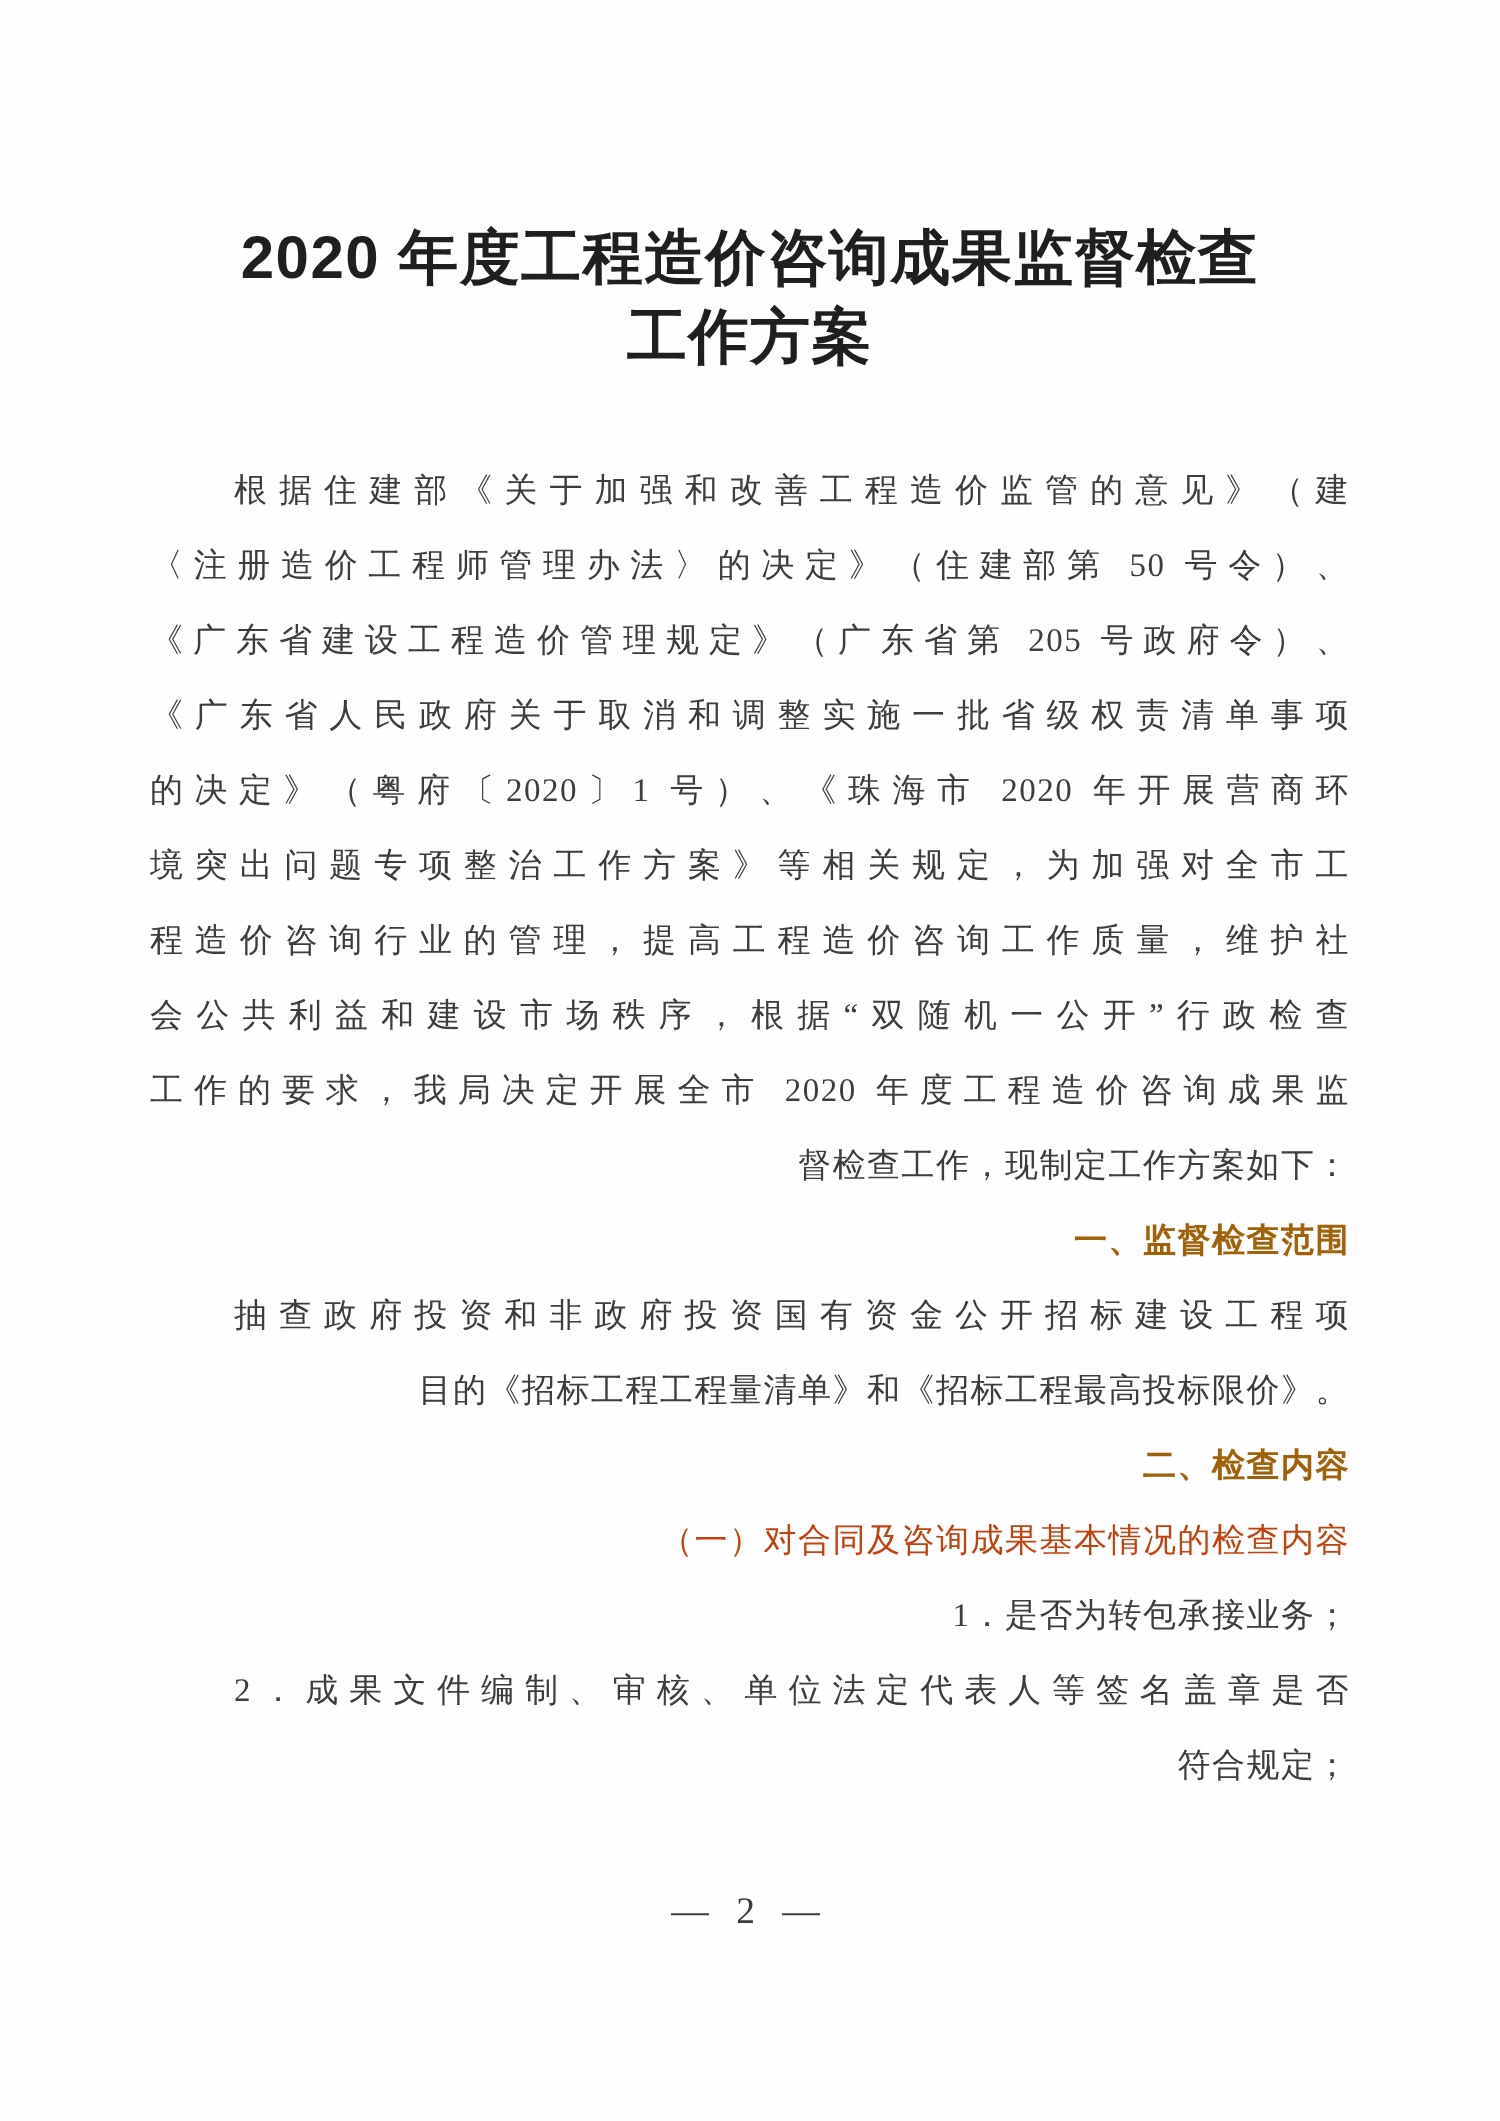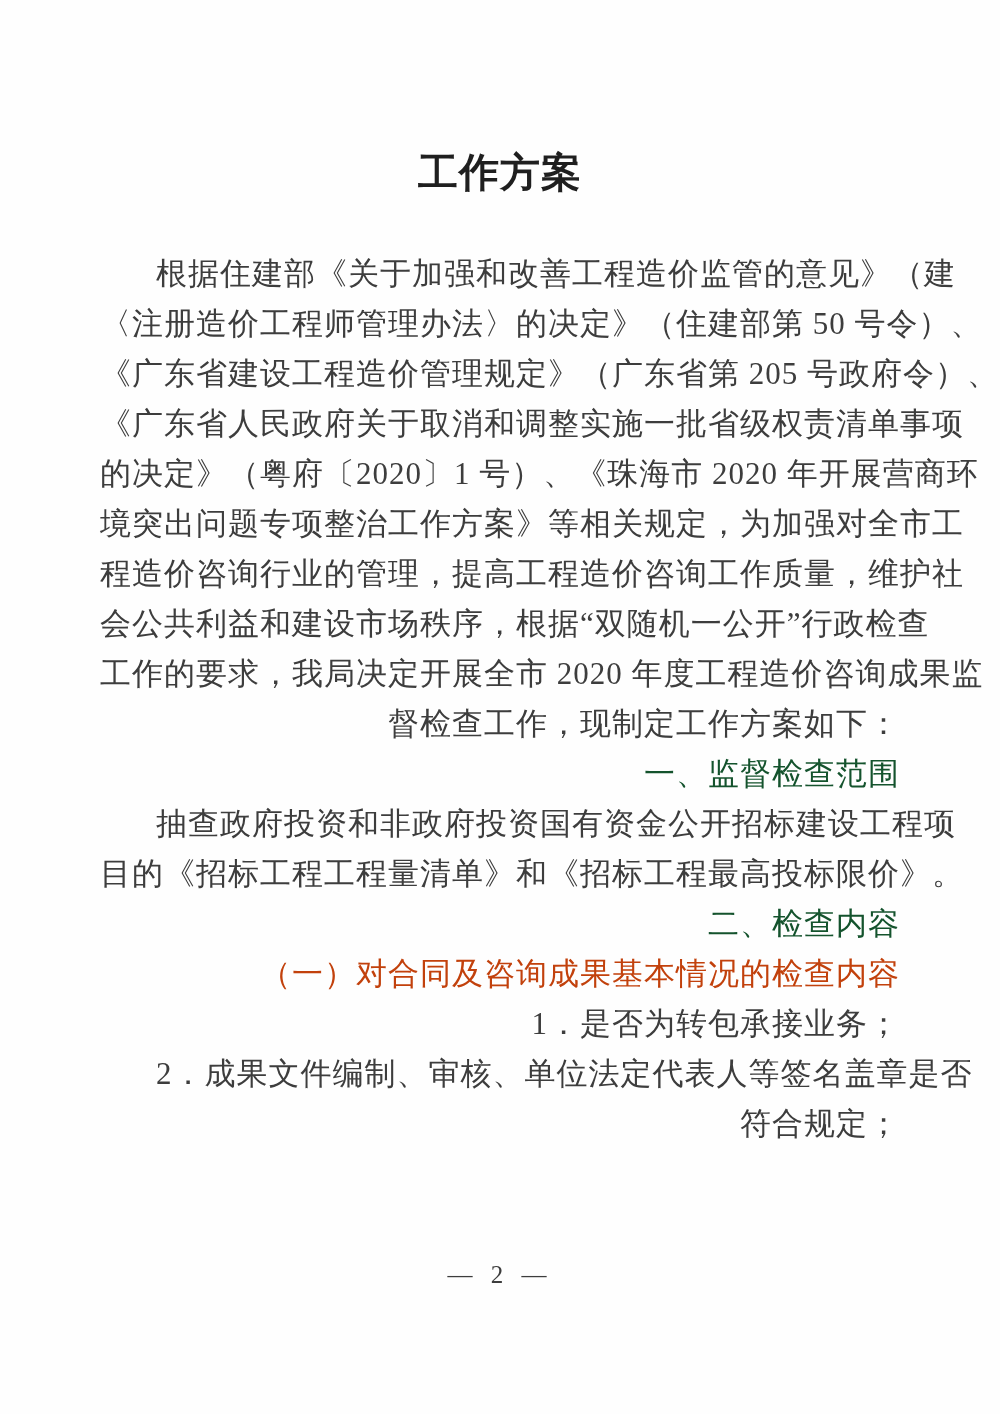--- a/index.html
+++ b/index.html
@@ -19,39 +19,39 @@
     font-family: "Liberation Sans", sans-serif;
     font-weight: bold;
     font-size: 40px;
     line-height: 53px;
     letter-spacing: 1px;
     color: #1f1f1f;
   }
   .doc-title .title-line { display: block; }
   .doc-body {
     margin: 50px 100px 0 100px; 
-    font-size: 31px;
+    font-size: 22px;
     color: #3d3d3d;
   }
   .line {
     height: 50px;
     line-height: 50px;
     white-space: nowrap;
     letter-spacing: 1px;
     text-align: right;
   }
   .just {
     text-align: justify;
     text-align-last: justify;
   }
   .indent { text-indent: 56px; }
   .heading {
     font-family: "Liberation Sans", sans-serif;
-    font-weight: normal;
-    color: #14532d;
+    font-weight: bold;
+    color: #a16207;
     text-indent: 56px;
   }
   .subheading {
     color: #c2410c;
     text-indent: 56px;
   }
   .page-number {
     position: absolute;
     left: 0;
     right: 0;
@@ -63,20 +63,21 @@
     letter-spacing: 6px;
     color: #3d3d3d;
   }
 </style>
 </head>
 <body>
 
 <div class="page">
 
   <h1 class="doc-title">
+    <span class="title-line">2020 年度工程造价咨询成果监督检查</span>
     <span class="title-line">工作方案</span>
   </h1>
 
   <div class="doc-body">
 
     <div class="line indent just">根据住建部《关于加强和改善工程造价监管的意见》（建</div>
     <div class="line just">〈注册造价工程师管理办法〉的决定》（住建部第 50 号令）、</div>
     <div class="line just">《广东省建设工程造价管理规定》（广东省第 205 号政府令）、</div>
     <div class="line just">《广东省人民政府关于取消和调整实施一批省级权责清单事项</div>
     <div class="line just">的决定》（粤府〔2020〕1 号）、《珠海市 2020 年开展营商环</div>

